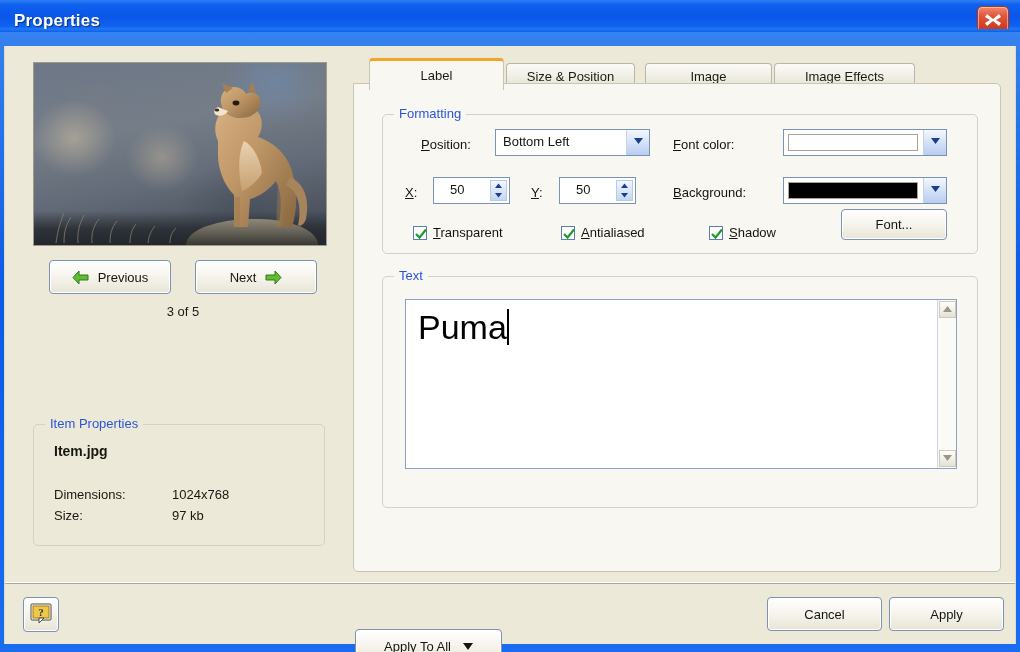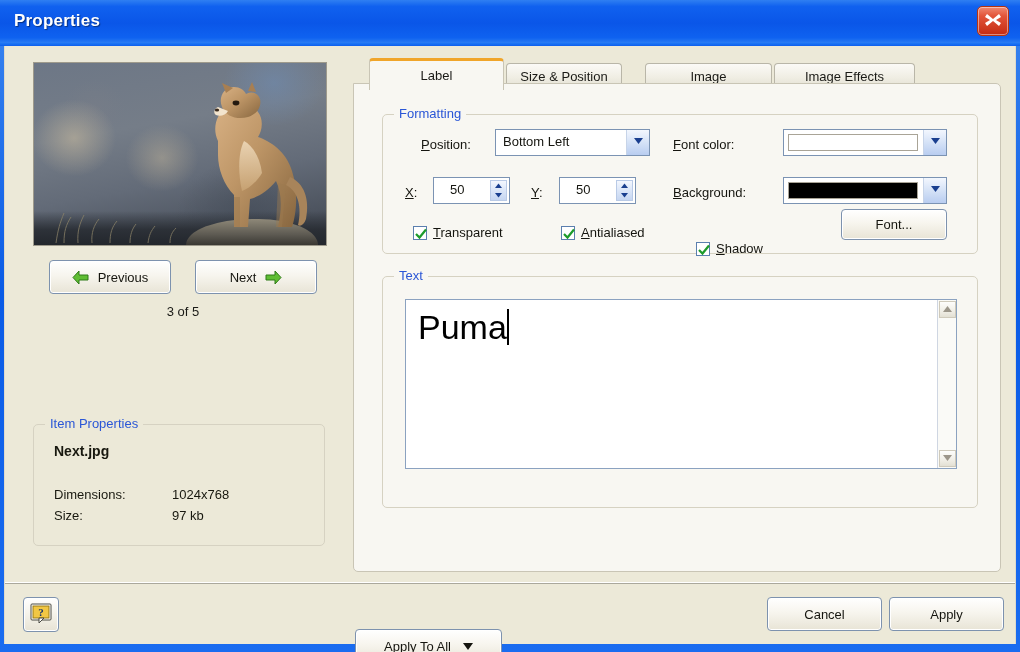--- a/index.html
+++ b/index.html
@@ -18,21 +18,21 @@
     background: linear-gradient(180deg, #3b86f0 0%, #0a5be6 45%, #1a6cf0 100%);
     box-sizing: border-box;
     padding: 0;
   }
 
   
   .titlebar {
     position: absolute;
     left: 0; top: 0;
     width: 1020px;
-    height: 46px;
+    height: 32px;
     background: linear-gradient(180deg,
         #2f7ff2 0%,
         #1061ef 14%,
         #0a56e8 50%,
         #0f62f0 82%,
         #3a8cf6 100%);
     overflow: hidden;
   }
   .titlebar:after {
     content: "";
@@ -227,21 +227,21 @@
   .tab.active {
     top: 0;
     height: 32px;
     background: #f8f7f2;
     border-color: #c9c5b5;
     border-top: 3px solid #f0a52a;
     font-weight: normal;
     z-index: 3;
   }
   .tab0 { left: 16px;  width: 135px; }
-  .tab1 { left: 153px; width: 116px; }
+  .tab1 { left: 153px; width: 129px; }
   .tab2 { left: 292px; width: 127px; }
   .tab3 { left: 421px; width: 141px; }
 
   .tabpanel {
     position: absolute;
     left: 348px;
     top: 37px;
     width: 648px;
     height: 489px;
     background: #f8f7f2;
@@ -508,21 +508,21 @@
       <span>Next</span>
       <svg width="17" height="15" viewBox="0 0 17 15">
         <path d="M10 1 L10 5 L1 5 L1 10 L10 10 L10 14 L16 7.5 Z" fill="#5fbd33" stroke="#2f7a18" stroke-width="1"></path>
       </svg>
     </div>
 
     <div class="counter">3 of 5</div>
 
     <div class="group item-props">
       <span class="glabel">Item Properties</span>
-      <div class="filename">Next.jpg</div>
+      <div class="filename">Item.jpg</div>
       <div class="prop-row prop-dim-k">Dimensions:</div>
       <div class="prop-row prop-dim-v">1024x768</div>
       <div class="prop-row prop-size-k">Size:</div>
       <div class="prop-row prop-size-v">97 kb</div>
     </div>
 
     <div class="help-btn">
       <svg width="22" height="21" viewBox="0 0 22 21">
         <rect x="1" y="1" width="20" height="16" rx="1" fill="#ffffff" stroke="#4a4a42"></rect>
         <rect x="3" y="3" width="16" height="12" fill="#f2c744" stroke="#9a7a12"></rect>
@@ -606,21 +606,21 @@
 
         <div class="cbox" style="left:178px; top:110px;">
           <span class="box">
             <svg width="12" height="12" viewBox="0 0 12 12">
               <path d="M1 6 L4.5 9.5 L11 1.5" stroke="#1d9b2a" stroke-width="2.2" fill="none"></path>
             </svg>
           </span>
           <span class="ctxt"><u>A</u>ntialiased</span>
         </div>
 
-        <div class="cbox" style="left:313px; top:110px;margin-top:16px;">
+        <div class="cbox" style="left:326px; top:110px;">
           <span class="box">
             <svg width="12" height="12" viewBox="0 0 12 12">
               <path d="M1 6 L4.5 9.5 L11 1.5" stroke="#1d9b2a" stroke-width="2.2" fill="none"></path>
             </svg>
           </span>
           <span class="ctxt"><u>S</u>hadow</span>
         </div>
 
         <div class="btn font-btn">Font...</div>
       </div>

